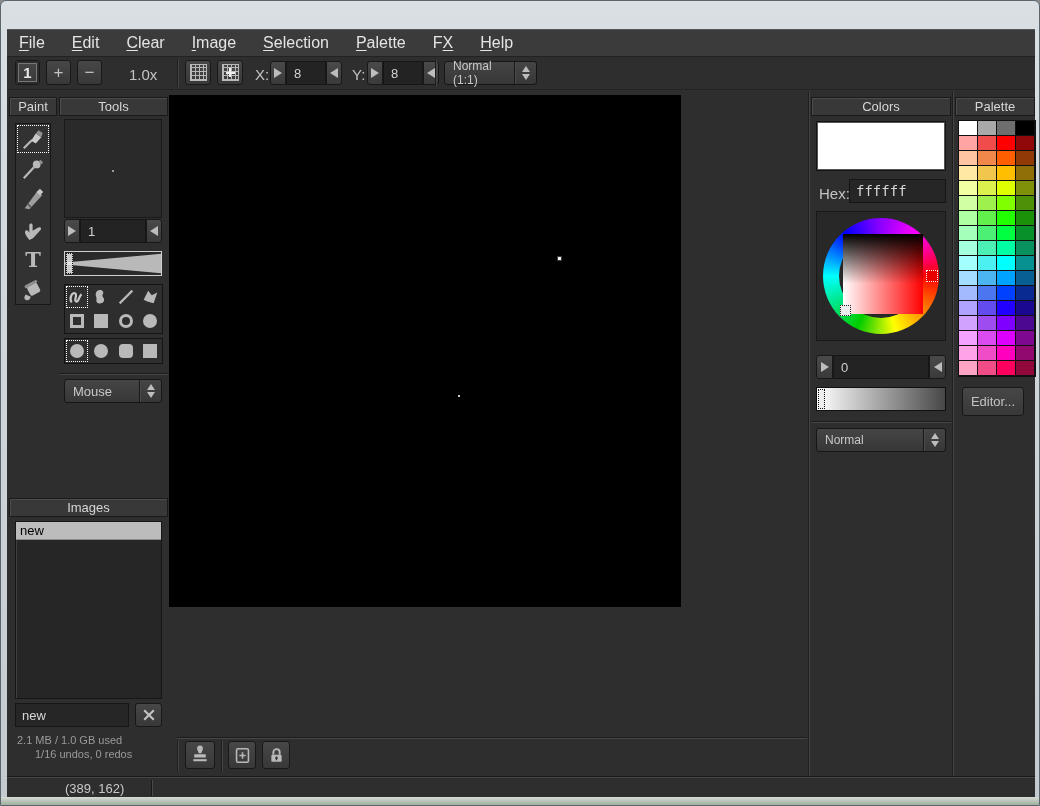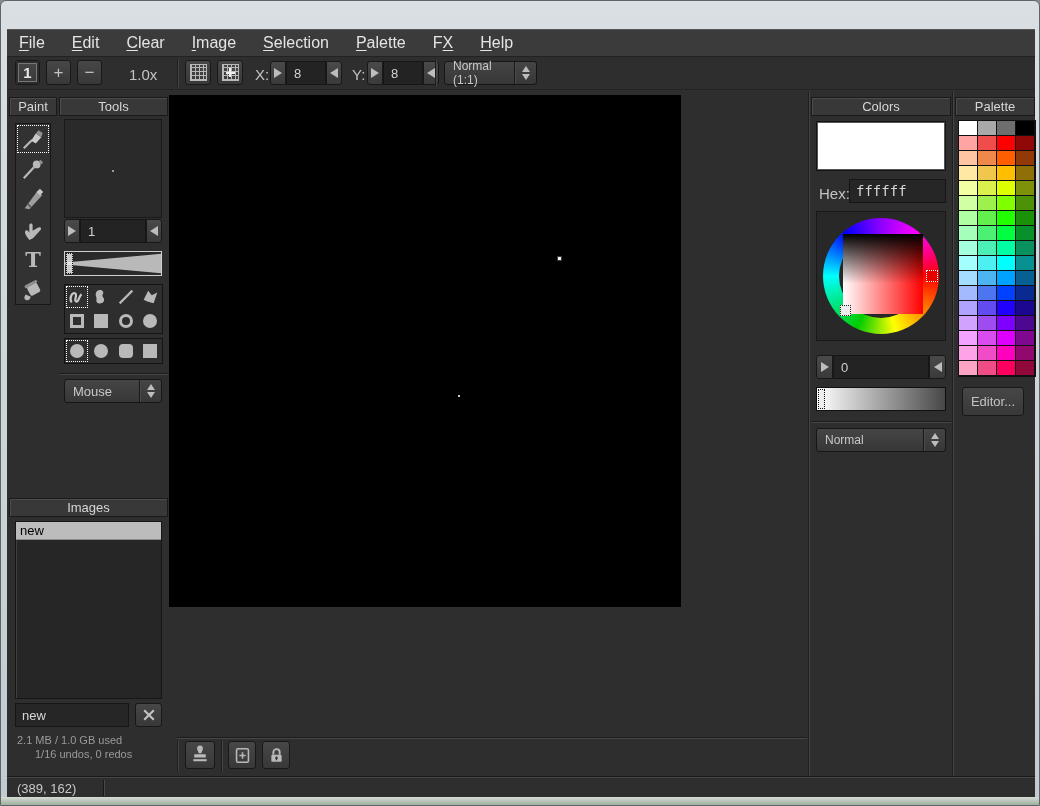--- a/index.html
+++ b/index.html
@@ -100,21 +100,21 @@
   .ring-hole{position:absolute;border-radius:50%;background:#282828;}
   .svsq{position:absolute;background:linear-gradient(to bottom,#000 0%,rgba(0,0,0,0) 62%),linear-gradient(to right,#fff,#f00);}
   .hue-mark{position:absolute;width:12px;height:12px;background:#e80000;border:1px dotted #fff;}
   .sv-mark{position:absolute;width:11px;height:11px;background:#ececec;border:1px dotted #222;}
   .gradbar{position:absolute;border:1px solid #101010;background:linear-gradient(to right,#ffffff,#474747);}
   
   .palgrid{position:absolute;display:grid;grid-template-columns:repeat(4,19px);grid-auto-rows:15px;border:1px solid #101010;}
   .pcell{border-right:1px solid #101010;border-bottom:1px solid #101010;}
   
   .statusbar{position:absolute;left:0;bottom:0;width:100%;height:23px;background:#2e2e2e;border-top:1px solid #191919;box-shadow:inset 0 1px 0 #454545;
-             display:flex;align-items:center;color:#c9c9c9;font-size:13px;}
+             display:flex;align-items:center;color:#c9c9c9;font-size:13px;padding-left:48px;}
   .coords{width:96px;padding-left:10px;}
   .statsep{width:1px;height:16px;background:#191919;box-shadow:1px 0 0 #4a4a4a;margin-right:12px;}
   .bottombar-line{position:absolute;height:1px;background:#474747;box-shadow:0 -1px 0 #1c1c1c;}
 </style>
 </head>
 <body>
 
 <div class="app">
 
 

